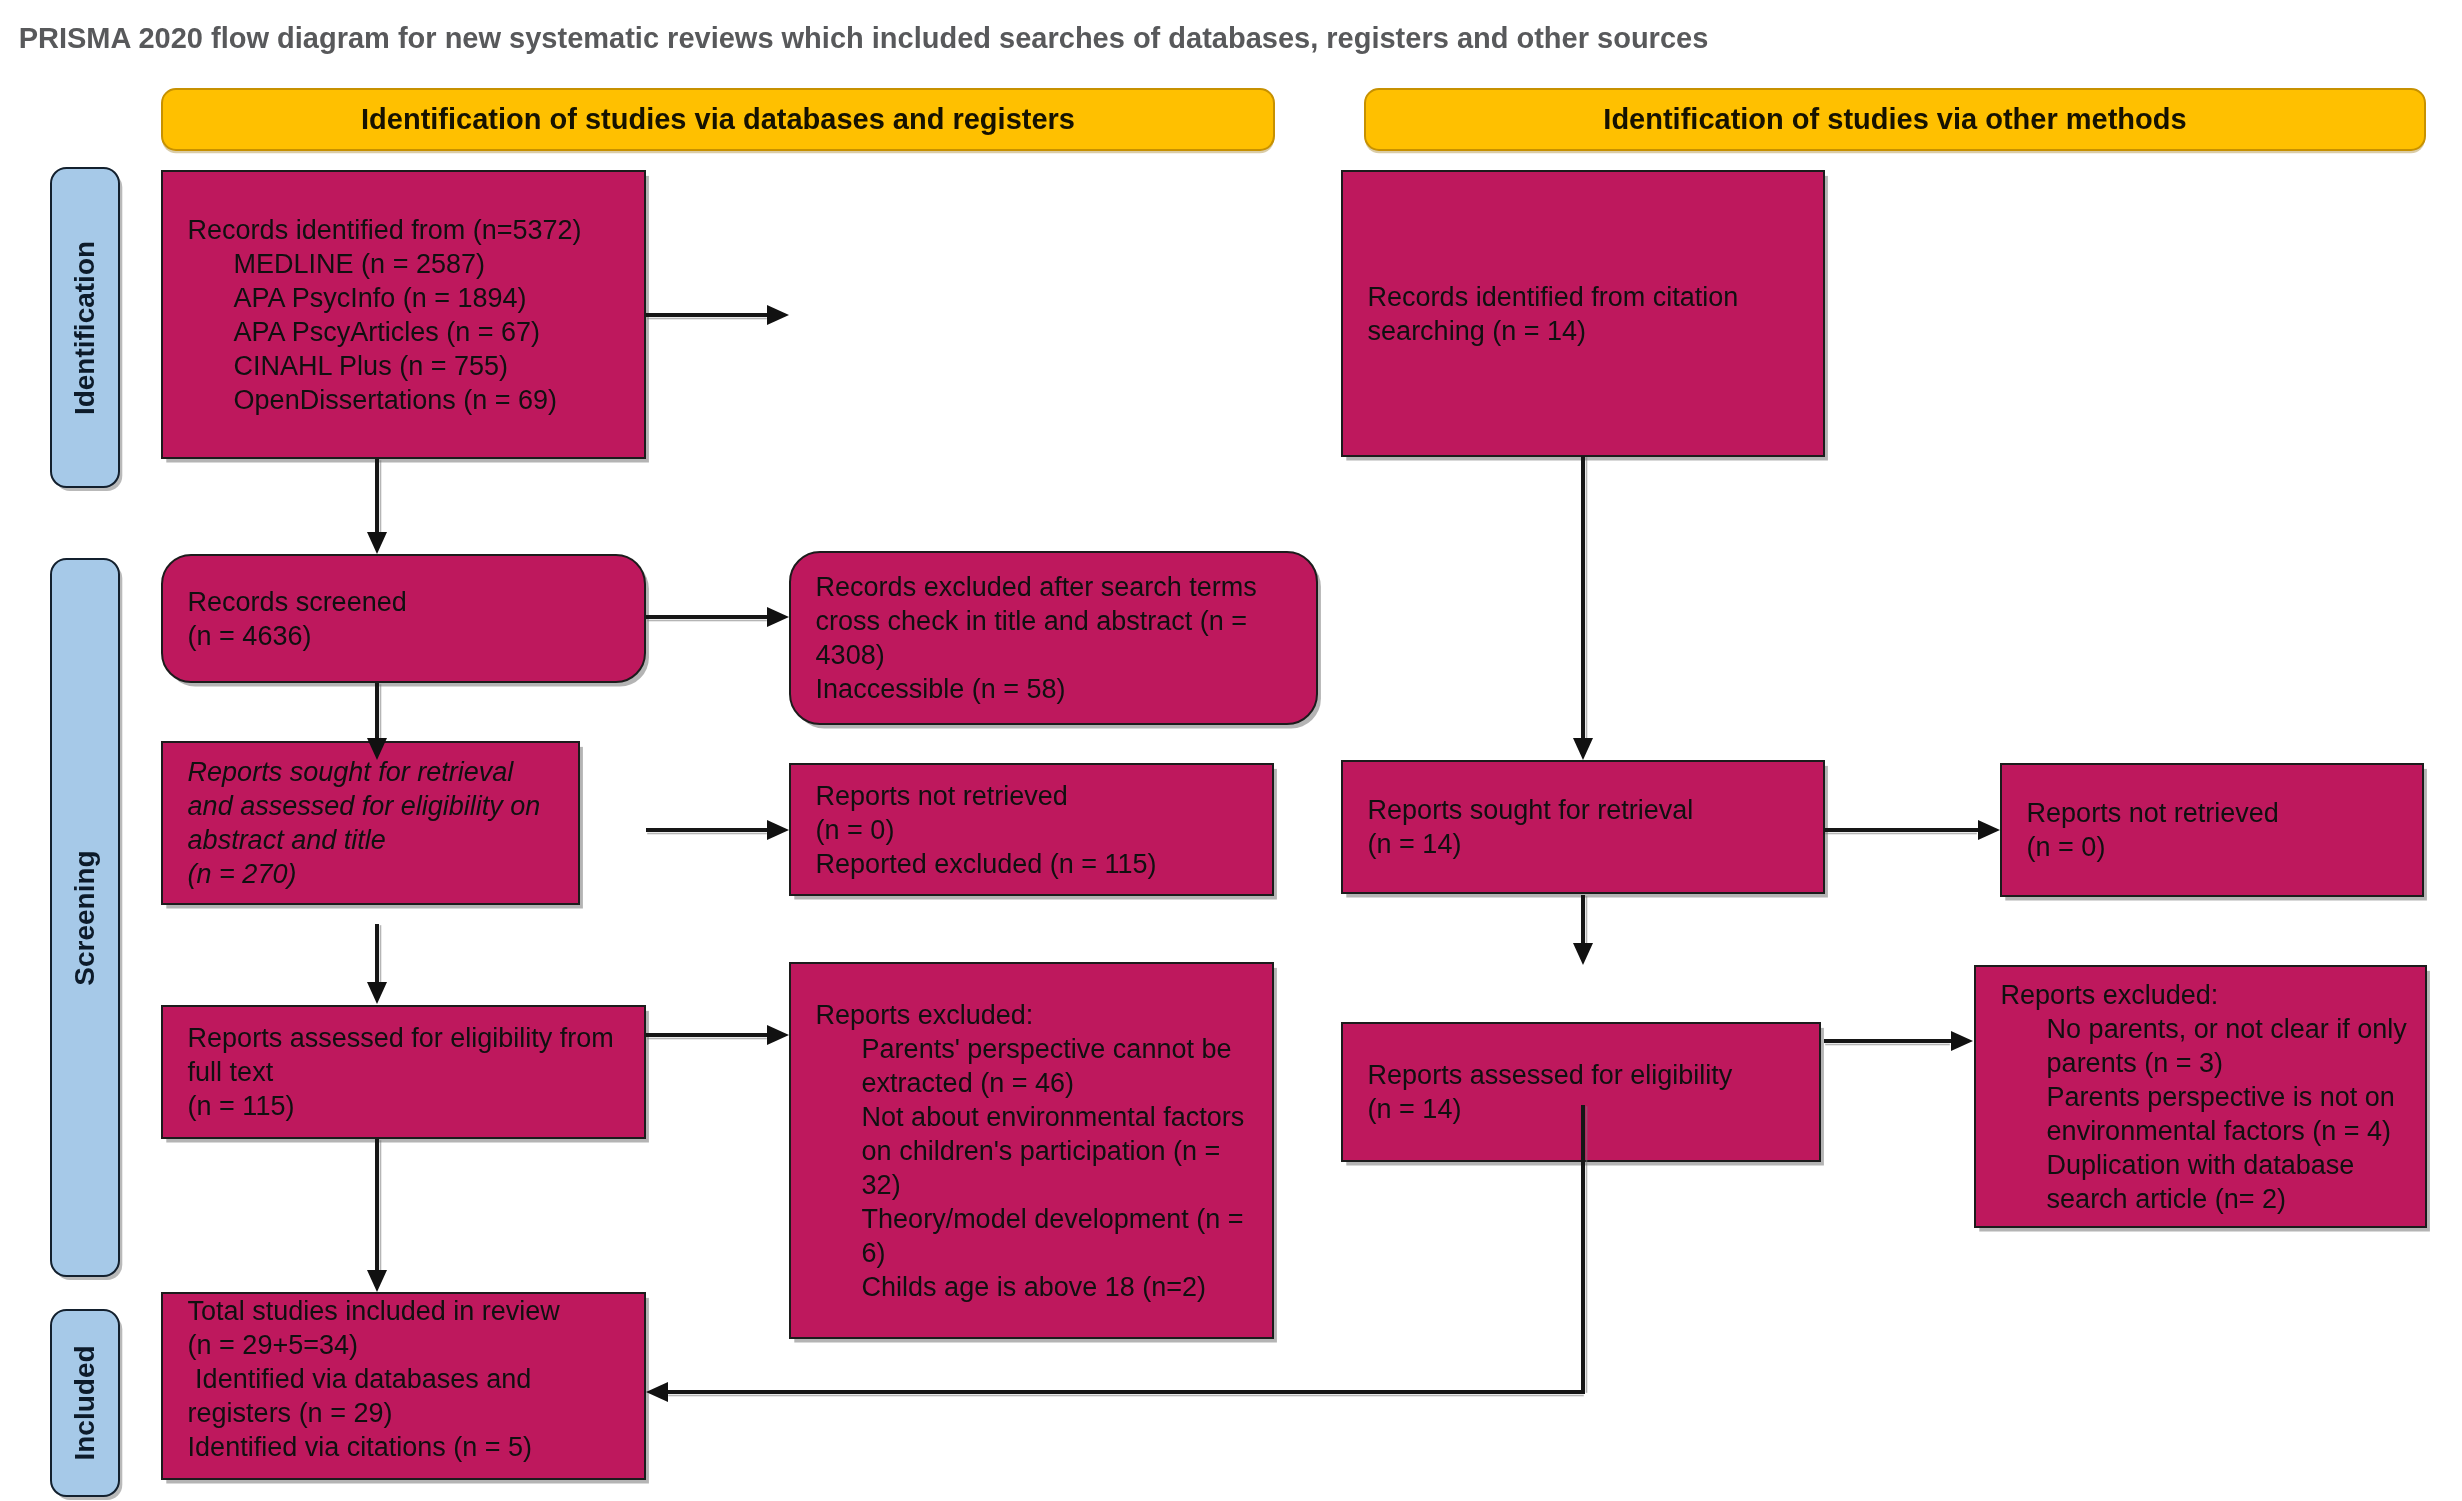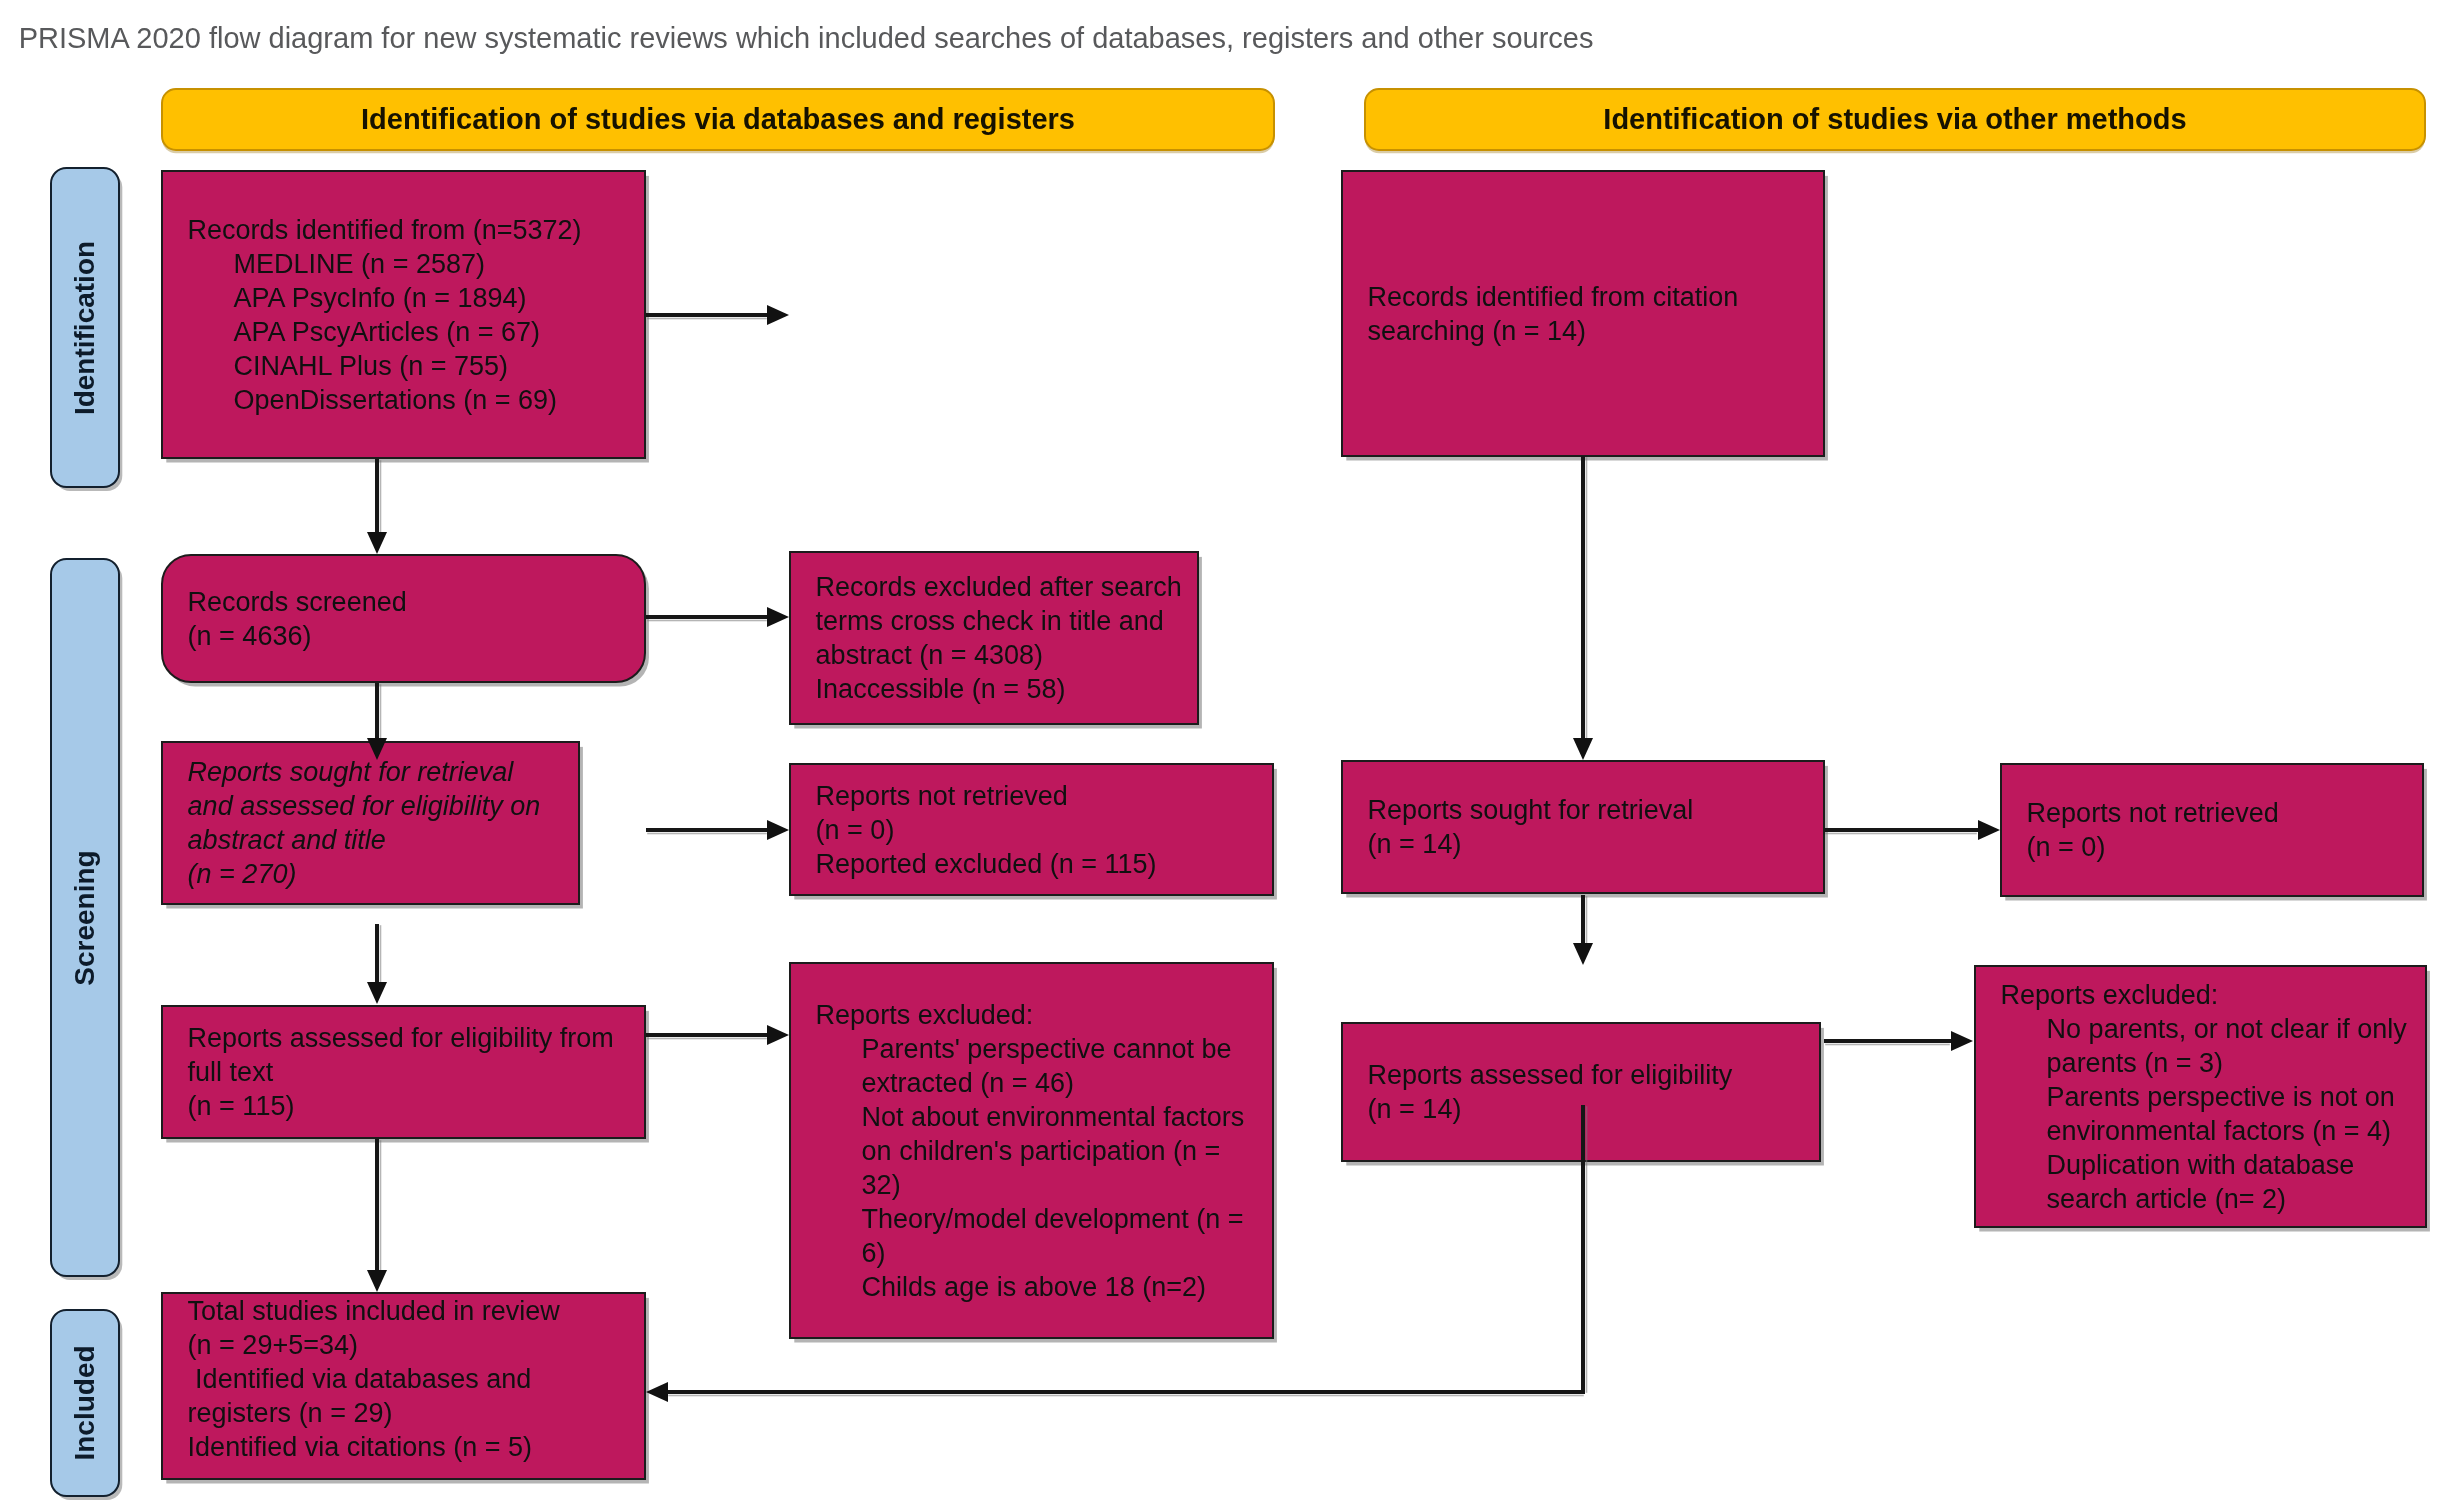--- a/index.html
+++ b/index.html
@@ -2,21 +2,21 @@
 <html style="font-size:9.4px"><head>
 <meta charset="utf-8">
 <style>
   html,body { margin:0; padding:0; background:#ffffff; }
   #stage {
     position:relative; width:2462px; height:1502px; overflow:hidden;
     font-family:"Liberation Sans", sans-serif; color:#111; background:#ffffff;
   }
   .page-title {
     position:absolute; left:18.7px; top:22px; width:1930px;
-    font-size:29px; font-weight:normal; color:#58595b; letter-spacing:0px;
+    font-size:29px; font-weight:bold; color:#58595b; letter-spacing:0px;
   }
   .banner {
     position:absolute; top:88px; height:63px; box-sizing:border-box;
     background:#FFC000; border:2.3px solid #C79100; border-radius:15px;
     display:flex; align-items:center; justify-content:center;
     font-size:29px; font-weight:bold; color:#161200;
     box-shadow:0 3.5px 0 -1.2px rgba(150,110,0,0.35);
   }
   .side {
     position:absolute; left:50px; width:70px; box-sizing:border-box;
@@ -76,21 +76,21 @@
 
   <div class="flowbox" style="left:1341px; top:170px; width:484px; height:287px;">
     <div class="line">Records identified from citation searching (n = 14)</div>
   </div>
 
   <div class="flowbox" style="left:161px; top:554px; width:485px; height:129px;border-radius:30px;">
     <div class="line">Records screened</div>
     <div class="line">(n = 4636)</div>
   </div>
 
-  <div class="flowbox" style="left:789px; top:551px; width:410px; height:174px;">
+  <div class="flowbox" style="left:789px; top:551px; width:529px; height:174px;border-radius:31px;">
     <div class="line">Records excluded after search terms cross check in title and abstract (n = 4308)</div>
     <div class="line">Inaccessible (n = 58)</div>
   </div>
 
   <div class="flowbox" style="left:161px; top:741px; width:419px; height:164px;font-style:italic;">
     <div class="line">Reports sought for retrieval and assessed for eligibility on abstract and title</div>
     <div class="line">(n = 270)</div>
   </div>
 
   <div class="flowbox" style="left:789px; top:763px; width:485px; height:133px;">

